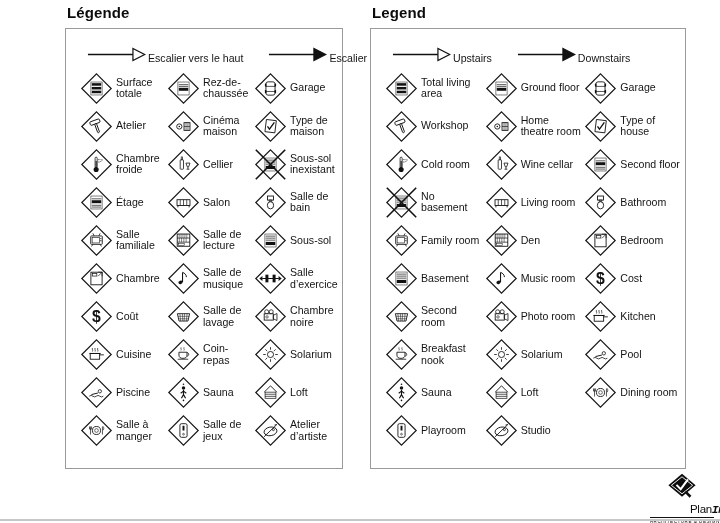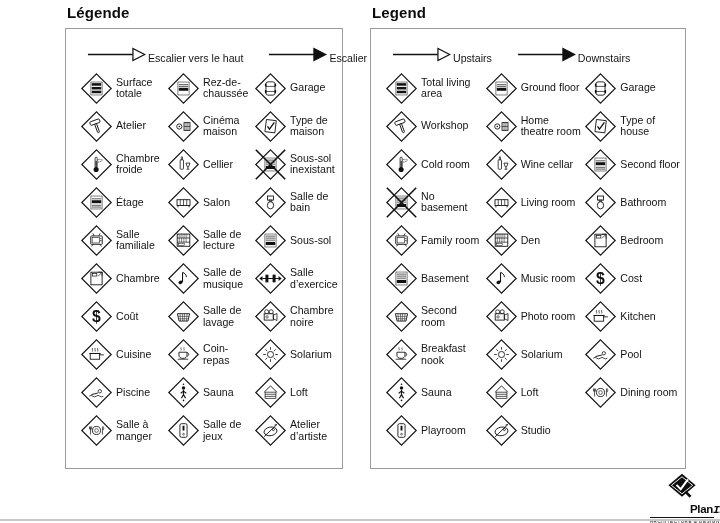--- a/index.html
+++ b/index.html
@@ -13,21 +13,21 @@
   .arrows{display:flex;gap:24px;padding:18px 4px 2px 20px;}
   .arrow-group{display:flex;flex-direction:row;}
   .arrow-label{font-size:10.6px;margin-top:5px;white-space:nowrap;color:#141414;}
   .grid{display:grid;grid-template-columns:1fr 1fr 1fr;grid-auto-rows:38.1px;align-items:center;
         padding:3px 2px 0 13px;}
   .cell{display:flex;align-items:center;gap:2px;min-width:0;}
   .sym{flex:0 0 auto;}
   .lbl{font-size:10.6px;line-height:1.08;color:#141414;}
   .logo{position:absolute;left:646px;top:472px;width:72px;text-align:center;}
   .logo-text{font-size:11.5px;line-height:1;margin-top:-2px;white-space:nowrap;color:#0d0d0d;}
-  .logo-plan{font-weight:700;letter-spacing:-.3px;padding-left:44px;}
+  .logo-plan{font-weight:400;letter-spacing:-.3px;padding-left:44px;}
   .logo-image{font-style:italic;font-weight:bold;font-family:Liberation Mono, monospace;letter-spacing:-.2px;}
   .logo-tagline{font-size:4.6px;letter-spacing:.5px;color:#111;border-top:1px solid #111;
         margin:1px 4px 0 4px;padding-top:1px;white-space:nowrap;}
   .bottom-rule{position:absolute;left:0;top:519px;width:720px;height:1.5px;background:#c7c7c7;}
 </style>
 </head>
 <body>
 
 <div id="canvas">
 

